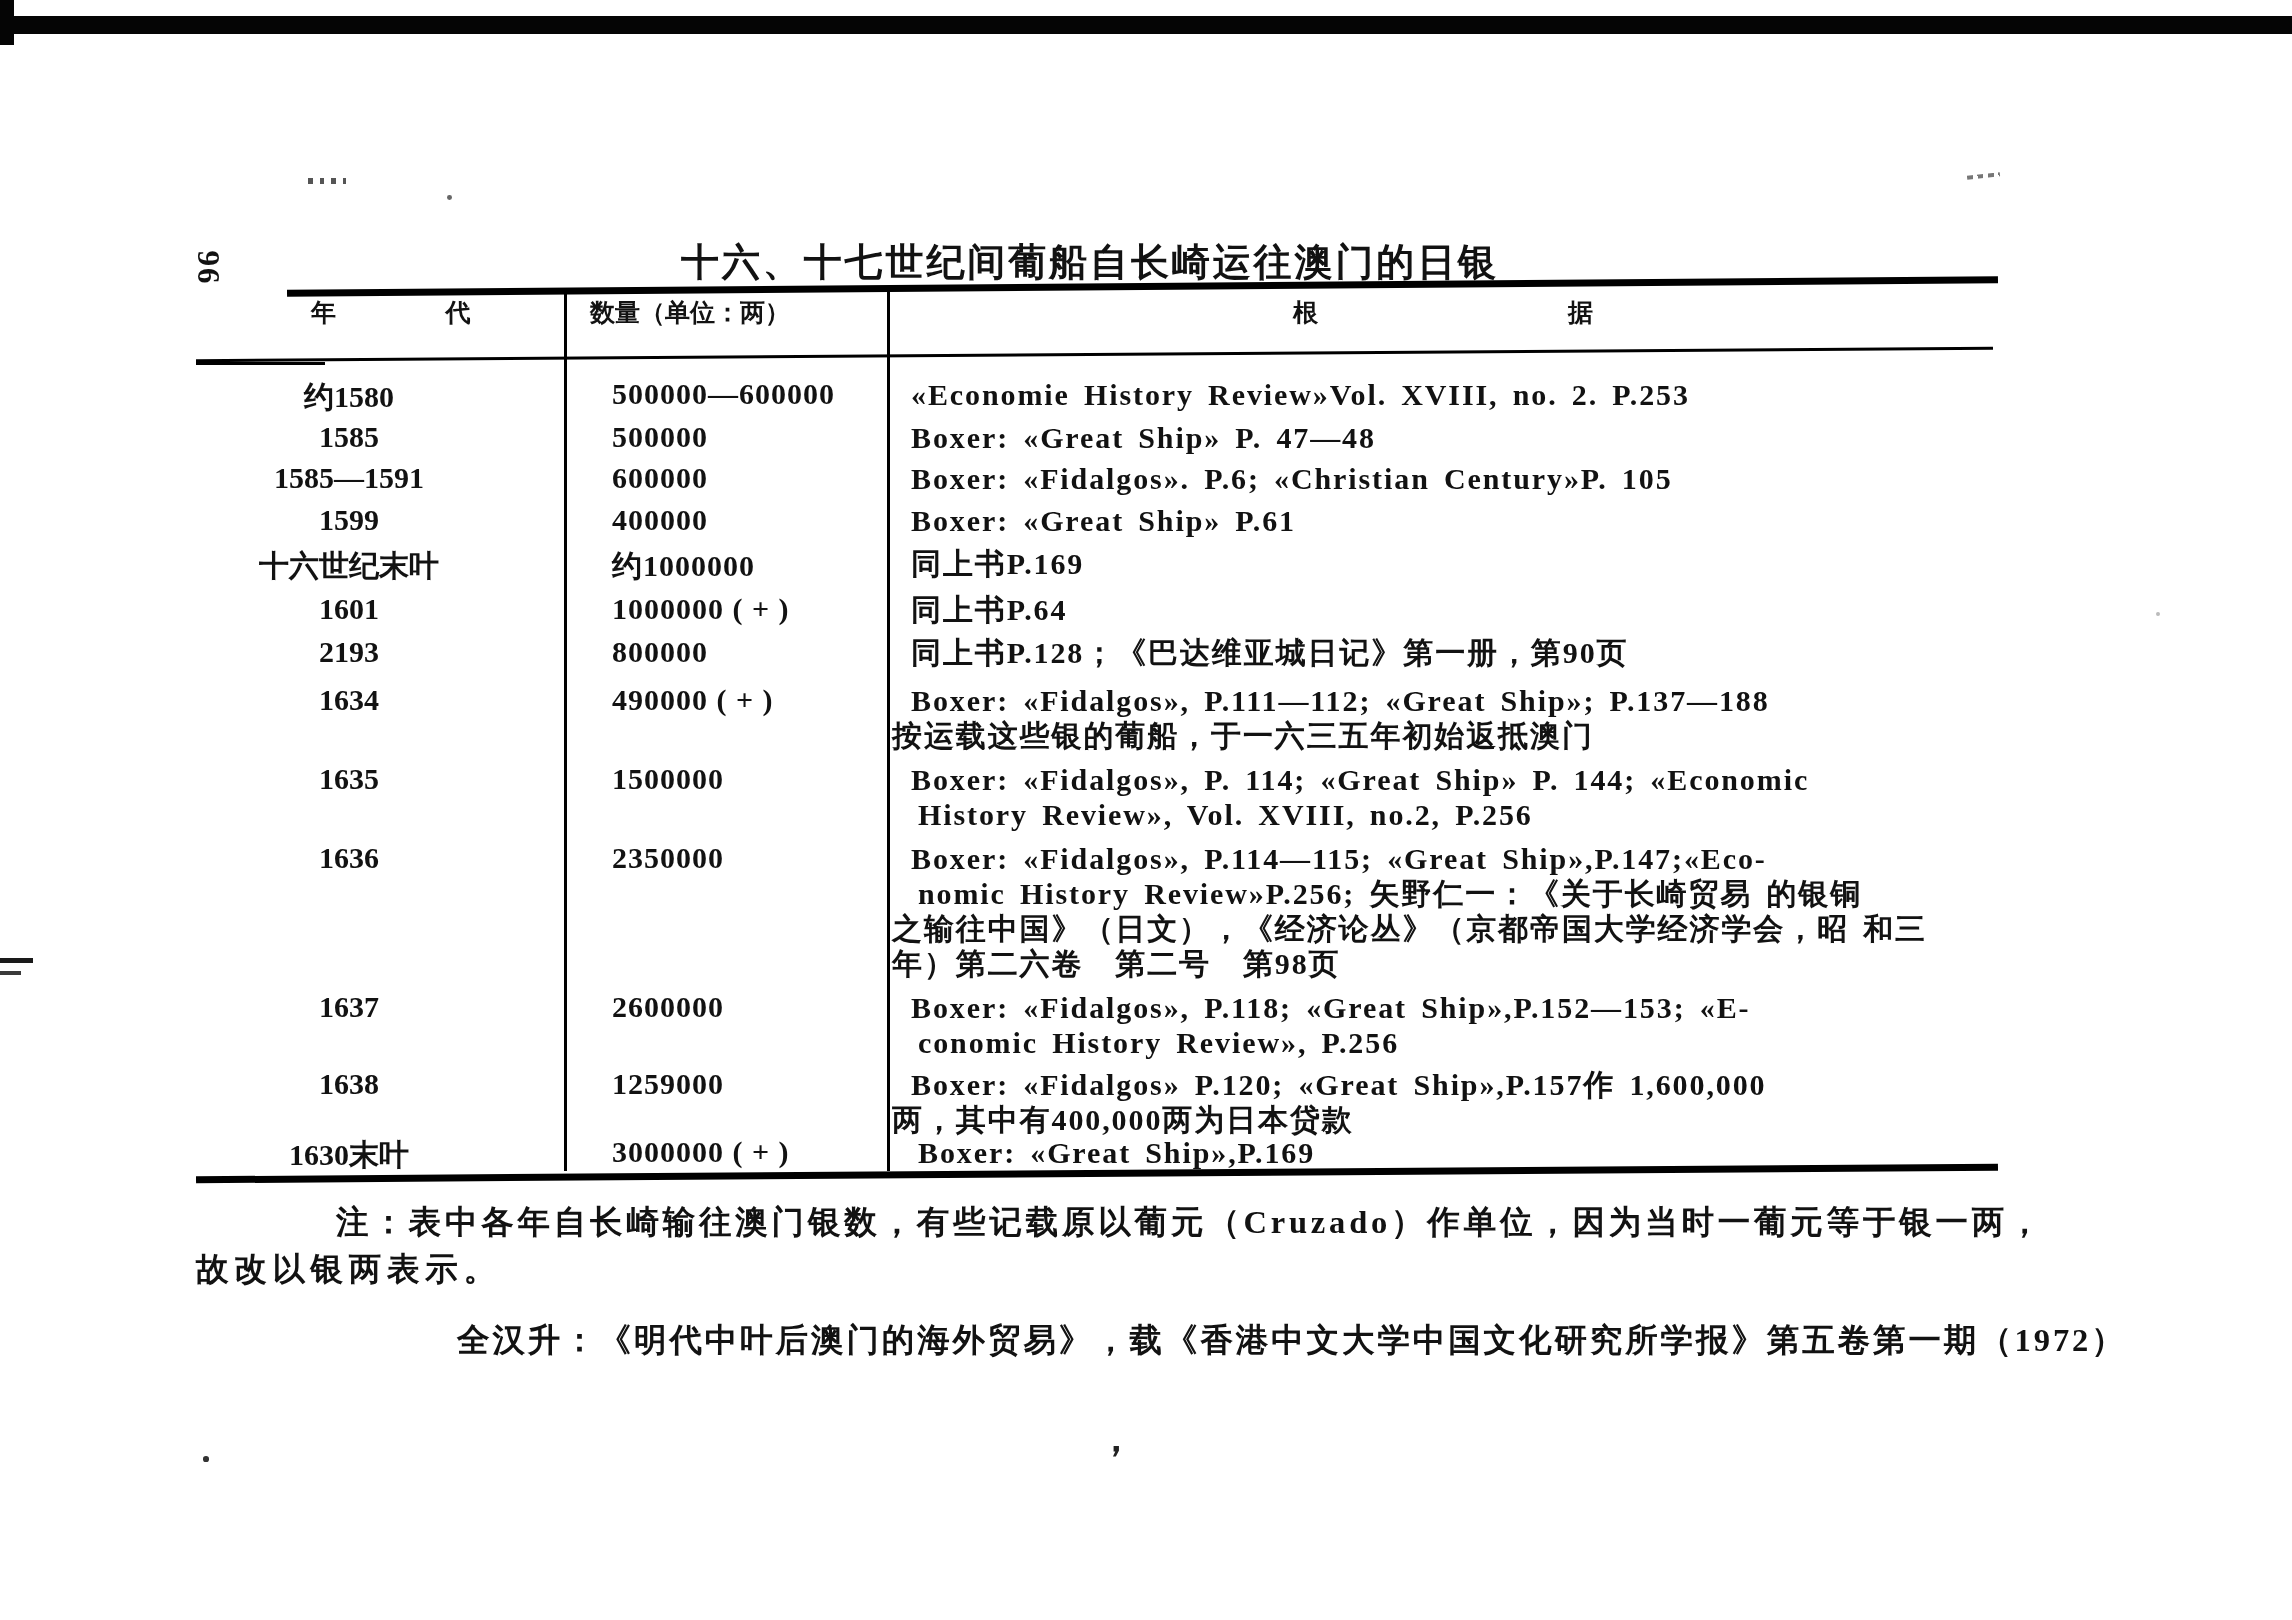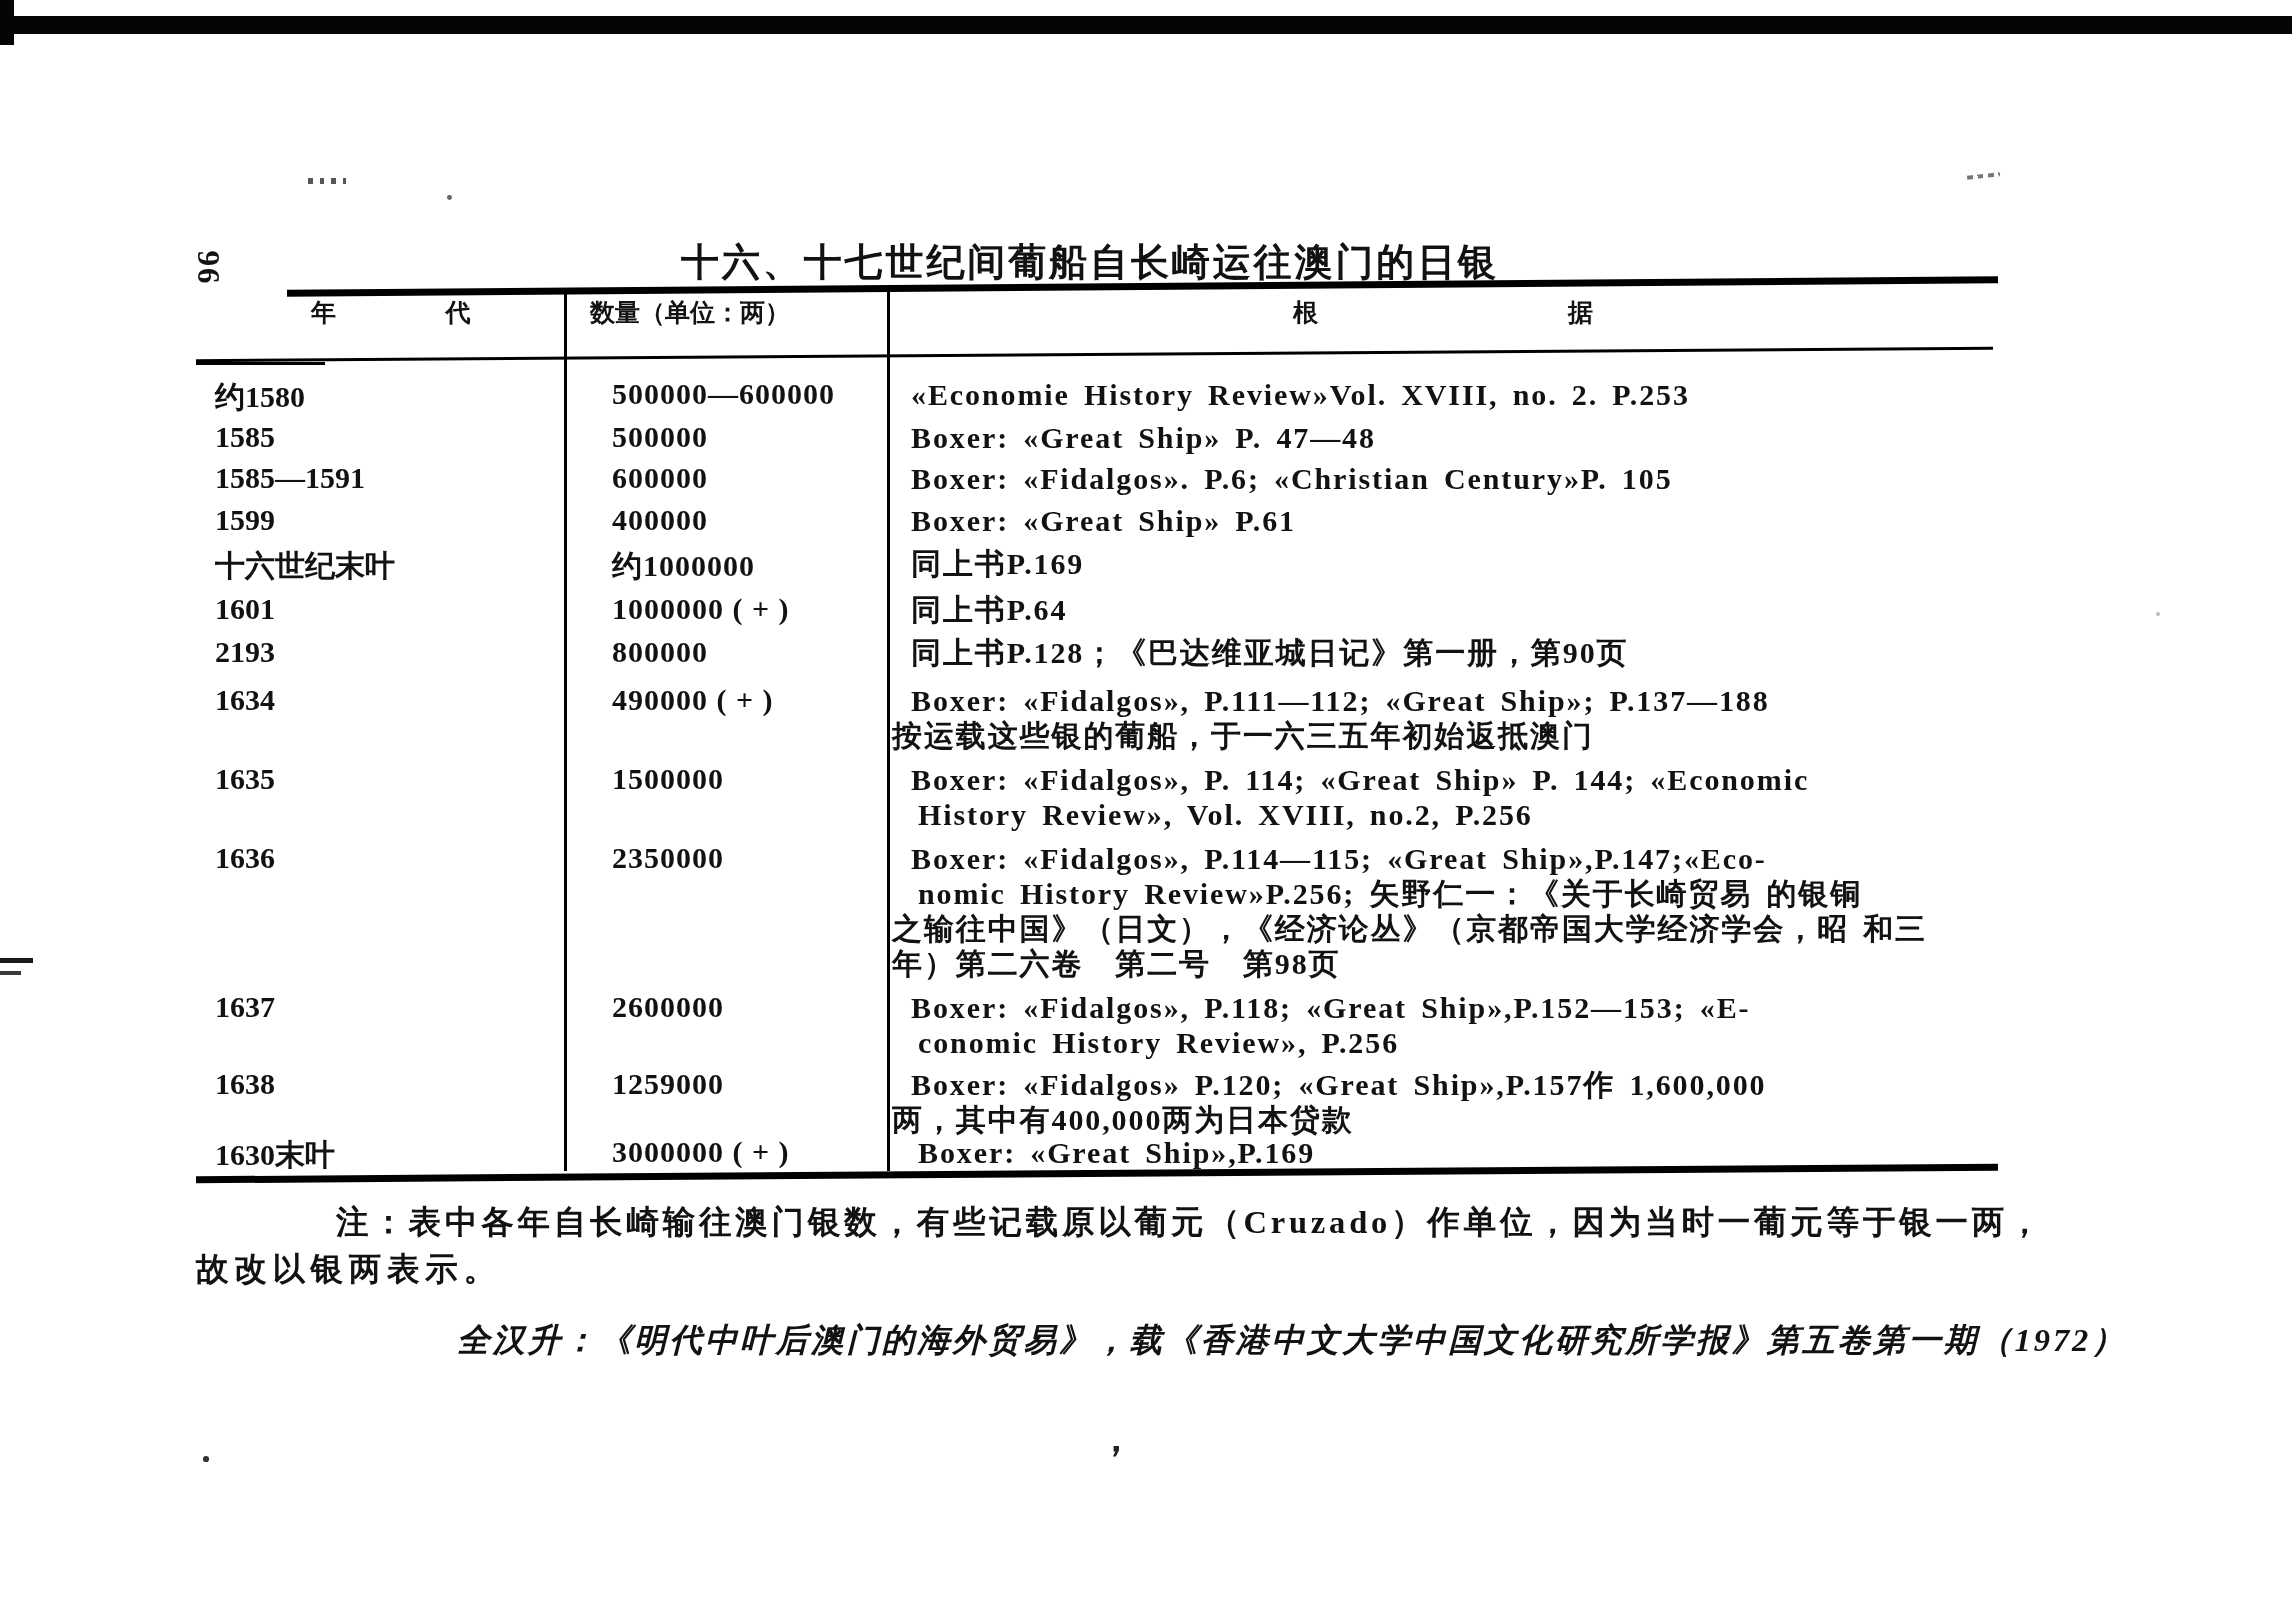--- a/index.html
+++ b/index.html
@@ -46,31 +46,31 @@
   .rule-bottom { position:absolute; left:0px;   top:895px; width:1802px; height:6.7px; background:#000; transform:rotate(-0.4deg); }
   .vline1 { position:absolute; left:368px; top:13.4px; width:2.9px; height:883px; background:#000; }
   .vline2 { position:absolute; left:691px; top:13.4px; width:2.9px; height:883px; background:#000; }
 
   .hdr { position:absolute; font-size:25px; font-weight:bold; white-space:nowrap; }
   .h-year { left:115px;  top:21px; letter-spacing:1.9px; }
   .h-qty  { left:394px;  top:21px; }
   .h-src  { left:1097px; top:21px; }
 
   .row { position:absolute; left:0; width:1802px; font-size:30px; font-weight:bold; }
-  .c1 { position:absolute; left:19px;  width:268px; text-align:left; white-space:nowrap; }
+  .c1 { position:absolute; left:19px;  width:268px; text-align:center; white-space:nowrap; }
   .c2 { position:absolute; left:416px; white-space:nowrap; letter-spacing:1px; }
   .c3 { position:absolute; left:715px; width:1090px; letter-spacing:1.9px; word-spacing:4.8px; }
   .refline { white-space:nowrap; line-height:35px; }
   .outdent { margin-left:-19px; }
   .indent  { margin-left:7px; }
 
   
   .note1 { position:absolute; left:336px; top:1201px; font-size:32.5px; font-weight:bold; letter-spacing:3.8px; white-space:nowrap;text-align:right; }
   .note2 { position:absolute; left:196px; top:1248px; font-size:32.5px; font-weight:bold; letter-spacing:5.7px; white-space:nowrap; }
-  .citation { position:absolute; left:457px; top:1319px; font-size:32.5px; font-weight:bold; letter-spacing:2.9px; white-space:nowrap;font-style:italic; }
+  .citation { position:absolute; left:457px; top:1319px; font-size:32.5px; font-weight:bold; letter-spacing:2.9px; white-space:nowrap; }
 </style>
 </head>
 <body>
 
 <div class="sheet">
 
   <div class="topband"></div>
   <div class="corner-blob"></div>
   <div class="edge-dash1"></div>
   <div class="edge-dash2"></div>

